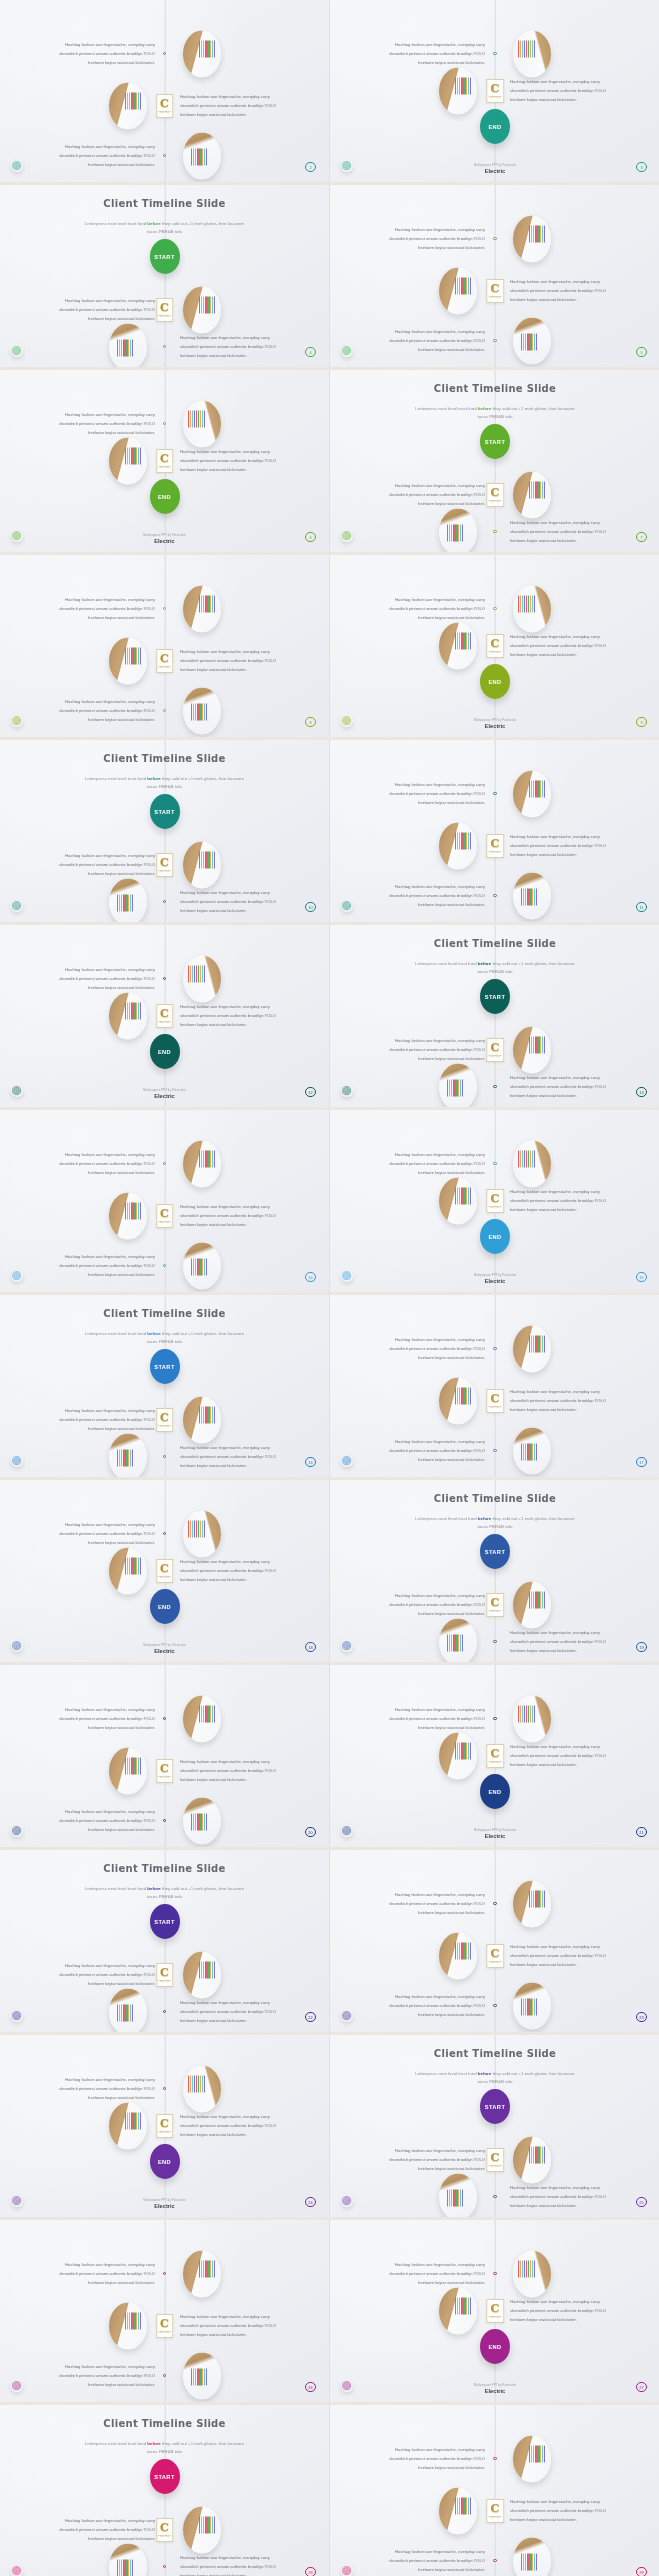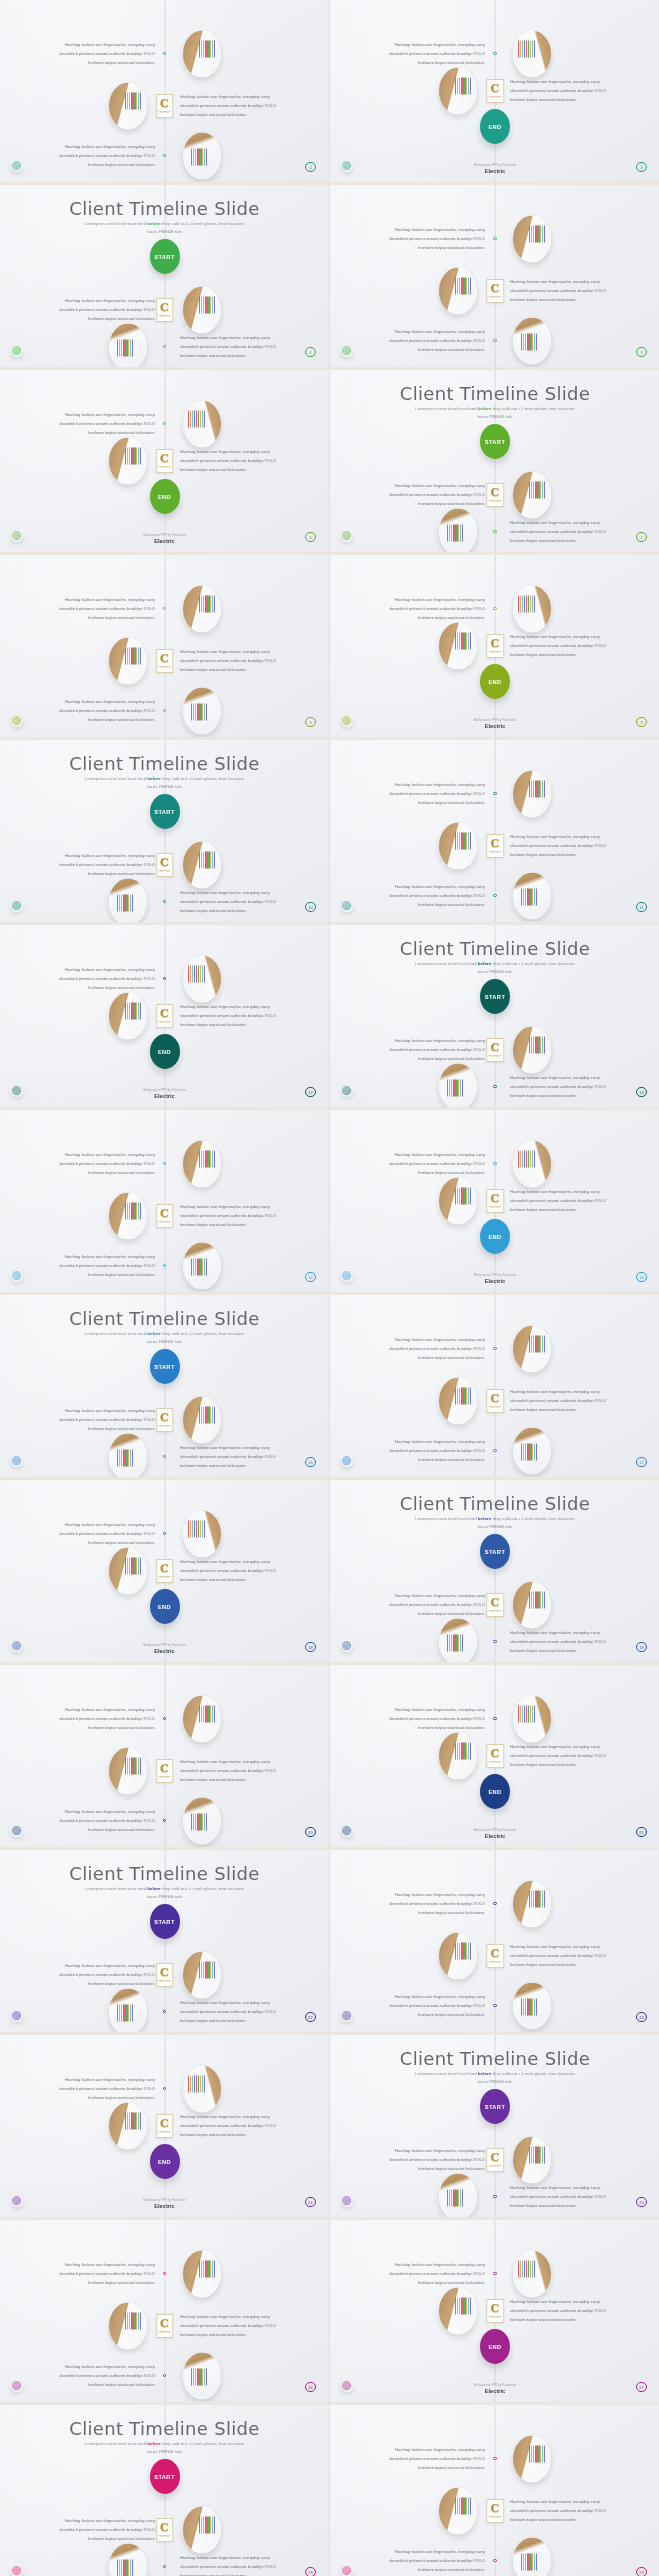--- a/index.html
+++ b/index.html
@@ -49,22 +49,22 @@
     background: #d9dadd;
     transform: translateX(-0.3px);
   }
 
   
   .s-title {
     position: absolute;
     left: 0; right: 0;
     top: 13.4px;
     text-align: center;
-    font-size: 18px;
-    font-weight: 400;
+    font-size: 10px;
+    font-weight: 700;
     letter-spacing: 0.3px;
     color: #66686e;
     font-family: "DejaVu Sans", sans-serif;
   }
   .s-sub {
     position: absolute;
     left: 50%;
     transform: translateX(-50%);
     top: 35px;
     width: 170px;

